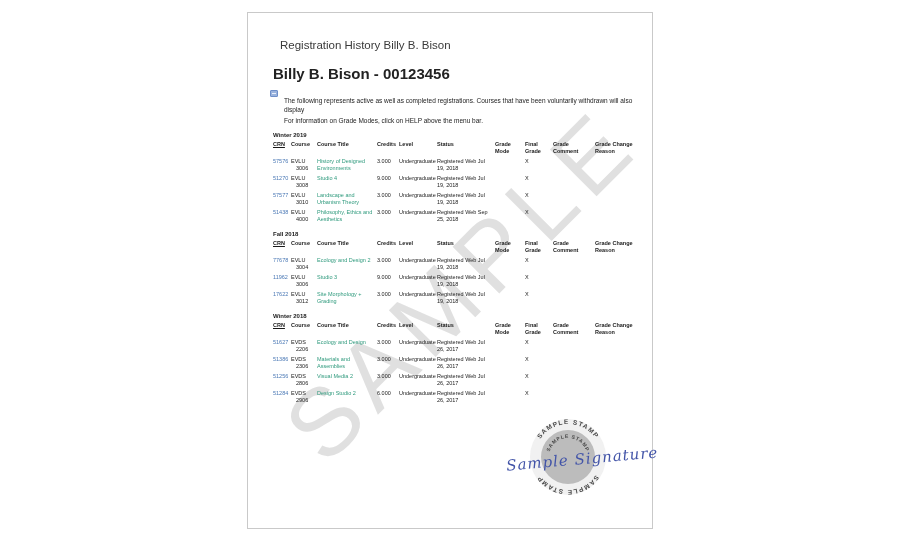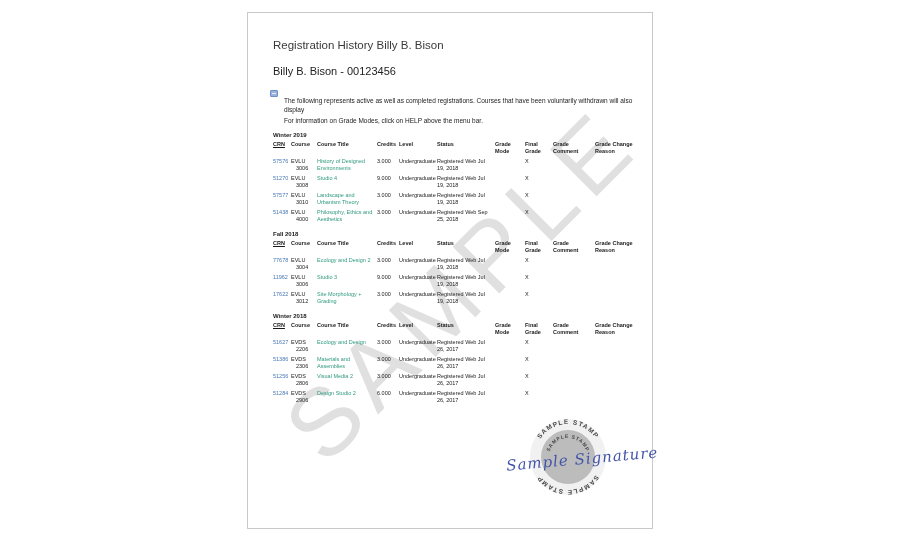--- a/index.html
+++ b/index.html
@@ -9,22 +9,22 @@
     position:absolute; left:247px; top:12px; width:406px; height:517px;
     background:#ffffff; border:1px solid #c9c9c9;
   }
   .watermark {
     position:absolute; left:213px; top:272px; z-index:1;
     transform:translate(-50%,-50%) rotate(-45deg);
     font-size:96px; letter-spacing:10px; color:#9a9a9a; opacity:0.30;
     white-space:nowrap; pointer-events:none;
   }
   .content { position:relative; z-index:2; }
-  .doc-title { position:absolute; left:25px; top:26px; font-size:11.5px; color:#3a3a3a; }
-  .student-line { position:absolute; left:25px; top:52px; font-size:11px; font-weight:normal; color:#222; }
+  .doc-title { position:absolute; left:32px; top:26px; font-size:11.5px; color:#3a3a3a; }
+  .student-line { position:absolute; left:25px; top:52px; font-size:15px; font-weight:bold; color:#222; }
   .info-icon { position:absolute; left:22px; top:77px; width:8px; height:7px;
     background:#9ab3dd; border:1px solid #6f8fc9; border-radius:1px; }
   .info-icon:after { content:""; position:absolute; left:1px; top:2px; width:4px; height:1px; background:#e8eefb; }
   .note { position:absolute; left:36px; width:350px; font-size:6.5px; line-height:8.5px; color:#222; }
   .note1 { top:84px; }
   .note2 { top:104px; }
   .sections { position:absolute; left:25px; top:119px; width:368px; }
   .term-label { font-size:6px; font-weight:bold; color:#1a1a1a; margin-bottom:3px; }
   table { border-collapse:collapse; table-layout:fixed; width:368px; margin-bottom:5px; }
   th { text-align:left; vertical-align:top; font-size:5.5px; line-height:6.5px;

